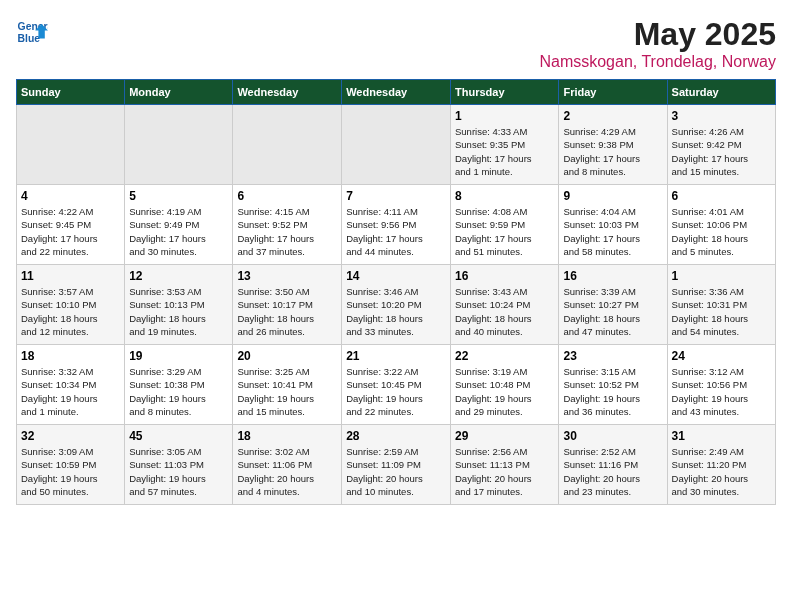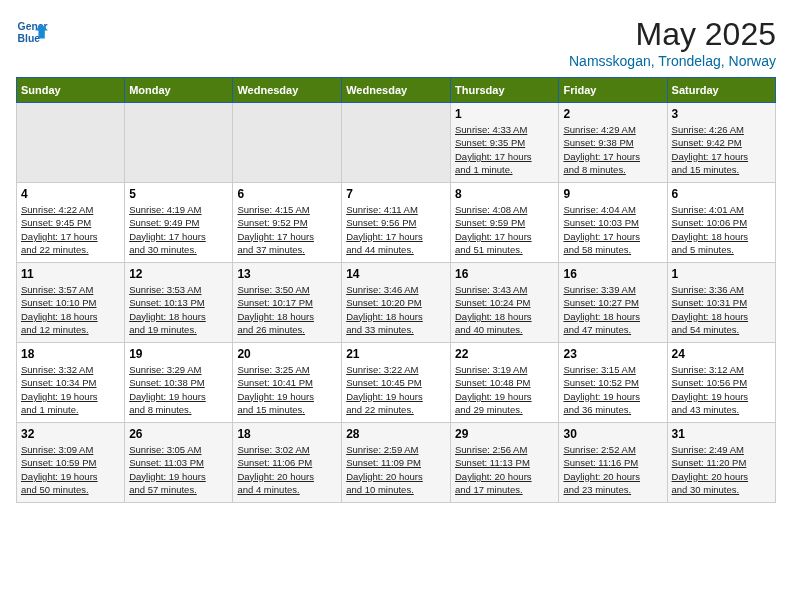--- a/index.html
+++ b/index.html
@@ -23,34 +23,34 @@
     }
     .logo-icon {
       width: 32px;
       height: 32px;
     }
     .title-area {
       text-align: right;
     }
     .main-title {
       font-size: 32px;
-      font-weight: normal;
+      font-weight: bold;
       color: #222;
     }
     .subtitle {
-      font-size: 14px;
-      color: #0369a1;
+      font-size: 16px;
+      color: #be185d;
     }
     table {
       width: 100%;
       border-collapse: collapse;
       font-size: 10px;
     }
     thead tr {
-      background: #4d7c0f;
+      background: #14532d;
       color: #fff;
     }
     thead th {
       padding: 6px 4px;
       text-align: left;
       font-size: 11px;
       font-weight: bold;
       border: 1px solid #1a5fa8;
     }
     tbody td {
@@ -66,21 +66,20 @@
     }
     .day-num {
       font-weight: bold;
       font-size: 12px;
       margin-bottom: 2px;
     }
     .day-info {
       font-size: 9.5px;
       color: #222;
       line-height: 1.4;
-      text-decoration: underline;
     }
     .empty-cell {
       background: #e8e8e8 !important;
     }
   </style>
 </head>
 <body>
 
 <div class="header-area">
   <div class="logo">
@@ -216,21 +215,21 @@
           <div class="day-num">24</div>
           <div class="day-info">Sunrise: 3:12 AM<br>Sunset: 10:56 PM<br>Daylight: 19 hours<br>and 43 minutes.</div>
         </td>
       </tr>
       <tr>
         <td>
           <div class="day-num">32</div>
           <div class="day-info">Sunrise: 3:09 AM<br>Sunset: 10:59 PM<br>Daylight: 19 hours<br>and 50 minutes.</div>
         </td>
         <td>
-          <div class="day-num">26</div>
+          <div class="day-num">45</div>
           <div class="day-info">Sunrise: 3:05 AM<br>Sunset: 11:03 PM<br>Daylight: 19 hours<br>and 57 minutes.</div>
         </td>
         <td>
           <div class="day-num">18</div>
           <div class="day-info">Sunrise: 3:02 AM<br>Sunset: 11:06 PM<br>Daylight: 20 hours<br>and 4 minutes.</div>
         </td>
         <td>
           <div class="day-num">28</div>
           <div class="day-info">Sunrise: 2:59 AM<br>Sunset: 11:09 PM<br>Daylight: 20 hours<br>and 10 minutes.</div>
         </td>

